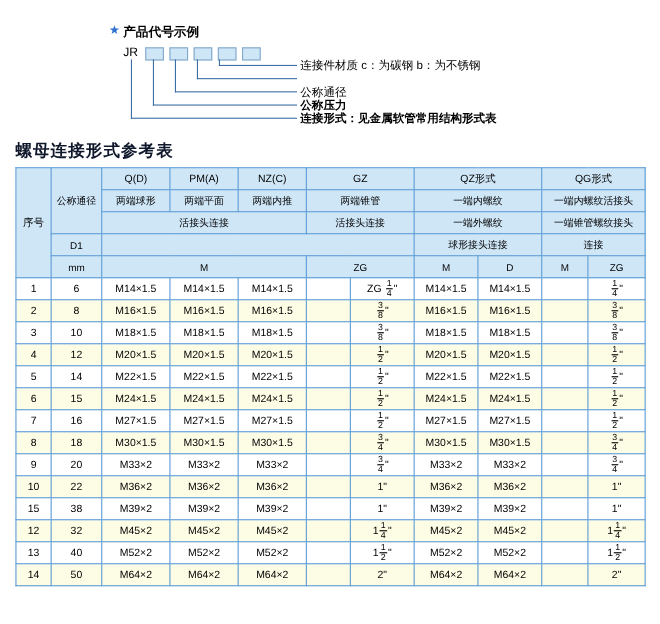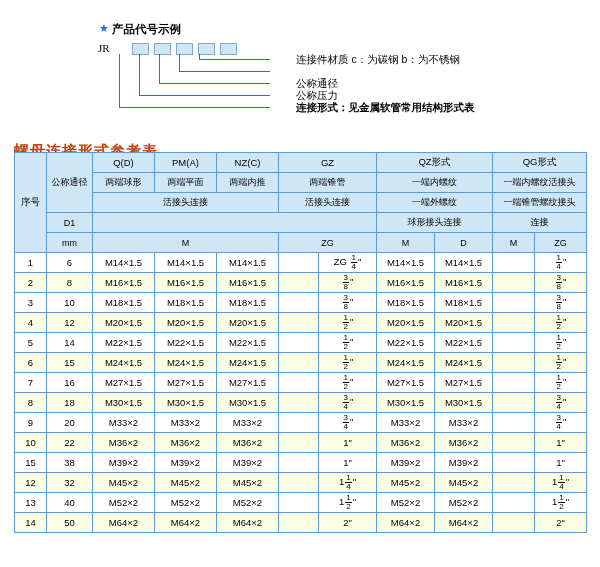--- a/index.html
+++ b/index.html
@@ -34,25 +34,24 @@
   .star-icon {
     position: absolute;
     left: 99px;
     top: 23px;
     font-size: 11px;
     color: #2f6fd0;
     line-height: 1;
   }
   .jr-label {
     position: absolute;
-    left: 98px;
+    left: 112px;
     top: 42px;
     font-size: 11px;
     color: #000;
-    font-family: Liberation Serif, serif;
   }
   .code-boxes {
     position: absolute;
     left: 132px;
     top: 43px;
     display: flex;
     gap: 5px;
   }
   .code-box {
     width: 15px;
@@ -71,32 +70,31 @@
     position: absolute;
     height: 1px;
     background: #3b6ea5;
   }
 
   .leg-item {
     position: absolute;
     font-size: 10.5px;
     color: #000;
     white-space: nowrap;
-    margin-left: 23px;
   }
 
   
   .section-heading {
     position: absolute;
     left: 14px;
-    top: 142px;
+    top: 128px;
     font-size: 15px;
     font-weight: bold;
     letter-spacing: 1px;
-    color: #c2410c;
+    color: #0f172a;
   }
 
   
   table.main {
     position: absolute;
     left: 14px;
     top: 152px;
     border-collapse: collapse;
     width: 572px;
     font-size: 9.5px;
@@ -161,21 +159,21 @@
   <div class="hline" style="left:159px; top:83px; width:111px;"></div>
 
   <div class="vline" style="left:139px; top:54px; height:42px;"></div>
   <div class="hline" style="left:139px; top:95px; width:131px;"></div>
 
   <div class="vline" style="left:119px; top:54px; height:54px;"></div>
   <div class="hline" style="left:119px; top:107px; width:151px;"></div>
 
   <span class="leg-item" style="left:273px; top:53px;">连接件材质  c：为碳钢  b：为不锈钢</span>
   <span class="leg-item" style="left:273px; top:77px;">公称通径</span>
-  <span class="leg-item" style="left:273px; top:89px;">公称压力</span>
+  <span class="leg-item" style="left:273px; top:89px;font-weight:bold;">公称压力</span>
   <span class="leg-item" style="left:273px; top:101px;font-weight:bold;">连接形式：见金属软管常用结构形式表</span>
 </div>
 
 <div class="section-heading">螺母连接形式参考表</div>
 
 <table class="main">
   <colgroup>
     <col style="width:32px">
     <col style="width:46px">
     <col style="width:62px">

